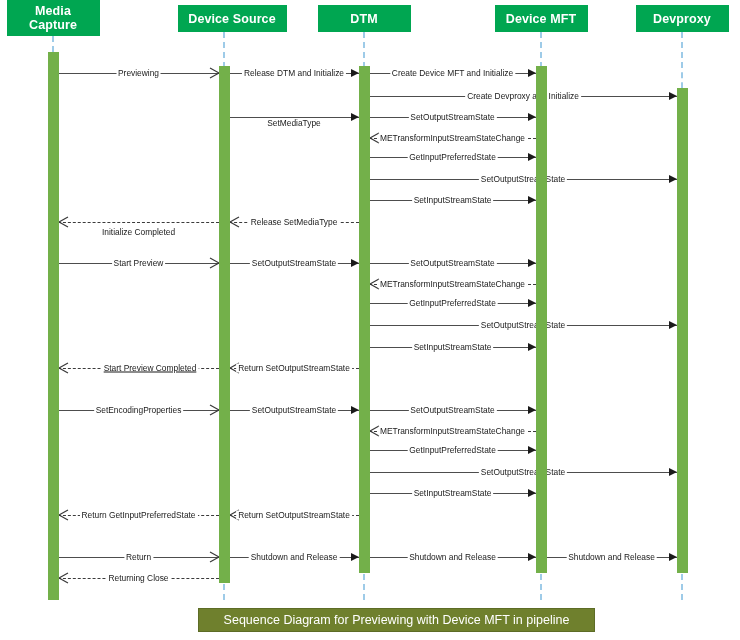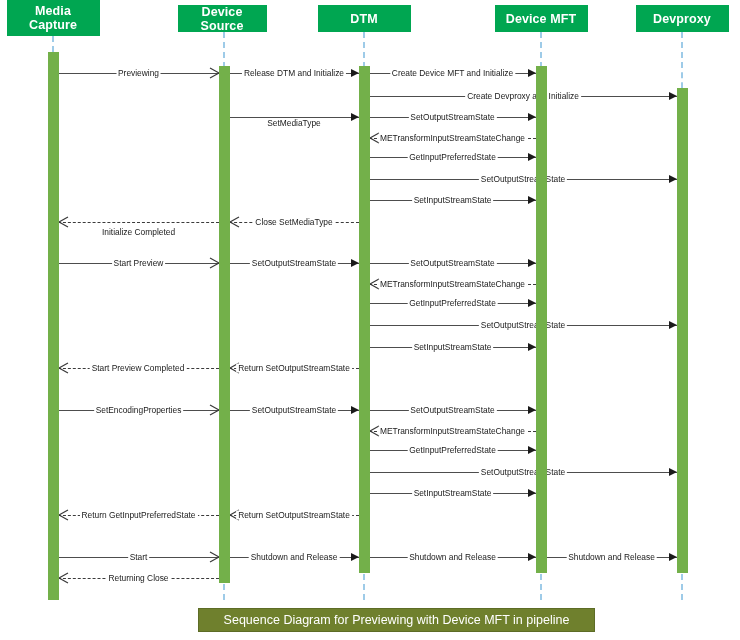--- a/index.html
+++ b/index.html
@@ -151,21 +151,21 @@
       <div class="msg-label" style="left: 452.5px; top: 200px;">SetInputStreamState</div>
       <div class="msg dashed" style="left: 58px; top: 222px; width: 161px;"></div>
       <svg width="12" height="12" class="open-right-svg" style="left: 57px; top: 216px;">
         <path d="M11,1 L2,6 L11,11" stroke="#3b3b3b" stroke-width="1.2" fill="none"></path>
       </svg>
       <div class="msg-label" style="left: 138.5px; top: 232px;">Initialize Completed</div>
       <div class="msg dashed" style="left: 229px; top: 222px; width: 130px;"></div>
       <svg width="12" height="12" class="open-right-svg" style="left: 228px; top: 216px;">
         <path d="M11,1 L2,6 L11,11" stroke="#3b3b3b" stroke-width="1.2" fill="none"></path>
       </svg>
-      <div class="msg-label" style="left: 294px; top: 222px;">Close SetMediaType</div>
+      <div class="msg-label" style="left: 294px; top: 222px;">Release SetMediaType</div>
       <div class="msg" style="left: 58px; top: 263px; width: 161px;"></div>
       <svg width="12" height="12" class="open-right-svg" style="left: 209px; top: 257px;">
         <path d="M1,1 L10,6 L1,11" stroke="#3b3b3b" stroke-width="1.2" fill="none"></path>
       </svg>
       <div class="msg-label" style="left: 138.5px; top: 263px;">Start Preview</div>
       <div class="msg" style="left: 229px; top: 263px; width: 130px;"></div>
       <div class="arrow-head solid-right" style="top: 259px; left: 351px;"></div>
       <div class="msg-label" style="left: 294px; top: 263px;">SetOutputStreamState</div>
       <div class="msg" style="left: 369px; top: 263px; width: 167px;"></div>
       <div class="arrow-head solid-right" style="top: 259px; left: 528px;"></div>
@@ -181,21 +181,21 @@
       <div class="msg" style="left: 369px; top: 325px; width: 308px;"></div>
       <div class="arrow-head solid-right" style="top: 321px; left: 669px;"></div>
       <div class="msg-label" style="left: 523px; top: 325px;">SetOutputStreamState</div>
       <div class="msg" style="left: 369px; top: 347px; width: 167px;"></div>
       <div class="arrow-head solid-right" style="top: 343px; left: 528px;"></div>
       <div class="msg-label" style="left: 452.5px; top: 347px;">SetInputStreamState</div>
       <div class="msg dashed" style="left: 58px; top: 368px; width: 161px;"></div>
       <svg width="12" height="12" class="open-right-svg" style="left: 57px; top: 362px;">
         <path d="M11,1 L2,6 L11,11" stroke="#3b3b3b" stroke-width="1.2" fill="none"></path>
       </svg>
-      <div class="msg-label" style="left: 138px; top: 368px;">Start Preview Completed</div>
+      <div class="msg-label" style="left: 150px; top: 368px; text-decoration: underline;">Start Preview Completed</div>
       <div class="msg dashed" style="left: 229px; top: 368px; width: 130px;"></div>
       <svg width="12" height="12" class="open-right-svg" style="left: 228px; top: 362px;">
         <path d="M11,1 L2,6 L11,11" stroke="#3b3b3b" stroke-width="1.2" fill="none"></path>
       </svg>
       <div class="msg-label" style="left: 294px; top: 368px;">Return SetOutputStreamState</div>
       <div class="msg" style="left: 58px; top: 410px; width: 161px;"></div>
       <svg width="12" height="12" class="open-right-svg" style="left: 209px; top: 404px;">
         <path d="M1,1 L10,6 L1,11" stroke="#3b3b3b" stroke-width="1.2" fill="none"></path>
       </svg>
       <div class="msg-label" style="left: 138.5px; top: 410px;">SetEncodingProperties</div>
@@ -226,21 +226,21 @@
       <div class="msg-label" style="left: 138.5px; top: 515px;">Return GetInputPreferredState</div>
       <div class="msg dashed" style="left: 229px; top: 515px; width: 130px;"></div>
       <svg width="12" height="12" class="open-right-svg" style="left: 228px; top: 509px;">
         <path d="M11,1 L2,6 L11,11" stroke="#3b3b3b" stroke-width="1.2" fill="none"></path>
       </svg>
       <div class="msg-label" style="left: 294px; top: 515px;">Return SetOutputStreamState</div>
       <div class="msg" style="left: 58px; top: 557px; width: 161px;"></div>
       <svg width="12" height="12" class="open-right-svg" style="left: 209px; top: 551px;">
         <path d="M1,1 L10,6 L1,11" stroke="#3b3b3b" stroke-width="1.2" fill="none"></path>
       </svg>
-      <div class="msg-label" style="left: 138.5px; top: 557px;">Start</div>
+      <div class="msg-label" style="left: 138.5px; top: 557px;">Return</div>
       <div class="msg" style="left: 229px; top: 557px; width: 130px;"></div>
       <div class="arrow-head solid-right" style="top: 553px; left: 351px;"></div>
       <div class="msg-label" style="left: 294px; top: 557px;">Shutdown and Release</div>
       <div class="msg" style="left: 369px; top: 557px; width: 167px;"></div>
       <div class="arrow-head solid-right" style="top: 553px; left: 528px;"></div>
       <div class="msg-label" style="left: 452.5px; top: 557px;">Shutdown and Release</div>
       <div class="msg" style="left: 546px; top: 557px; width: 131px;"></div>
       <div class="arrow-head solid-right" style="top: 553px; left: 669px;"></div>
       <div class="msg-label" style="left: 611.5px; top: 557px;">Shutdown and Release</div>
       <div class="msg dashed" style="left: 58px; top: 578px; width: 161px;"></div>
@@ -251,20 +251,20 @@
       <div class="activation" style="left: 48px; top: 52px; height: 548px; z-index: 5;"></div>
       <div class="activation" style="left: 219px; top: 66px; height: 517px; z-index: 5;"></div>
       <div class="activation" style="left: 359px; top: 66px; height: 507px; z-index: 5;"></div>
       <div class="activation" style="left: 536px; top: 66px; height: 507px; z-index: 5;"></div>
       <div class="activation" style="left: 677px; top: 88px; height: 485px; z-index: 5;"></div>
     </div>
 
   <div id="actors-layer">
       <div class="actor-box" style="left: 6.5px; top: 0px; width: 93px; height: 36px;">Media
 Capture</div>
-      <div class="actor-box" style="left: 177.5px; top: 5px; width: 89px; height: 27px;">Device Source</div>
+      <div class="actor-box" style="left: 177.5px; top: 5px; width: 109px; height: 27px;">Device Source</div>
       <div class="actor-box" style="left: 317.5px; top: 5px; width: 93px; height: 27px;">DTM</div>
       <div class="actor-box" style="left: 494.5px; top: 5px; width: 93px; height: 27px;">Device MFT</div>
       <div class="actor-box" style="left: 635.5px; top: 5px; width: 93px; height: 27px;">Devproxy</div>
     </div>
 
   <div class="caption" style="left:198px; top:608px; width:397px; height:24px;">Sequence Diagram for Previewing with Device MFT in pipeline</div>
 </div>
 
 </body></html>

